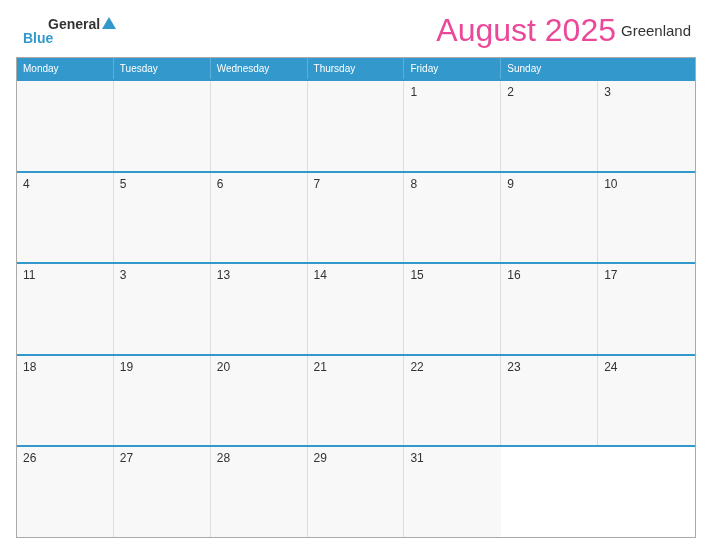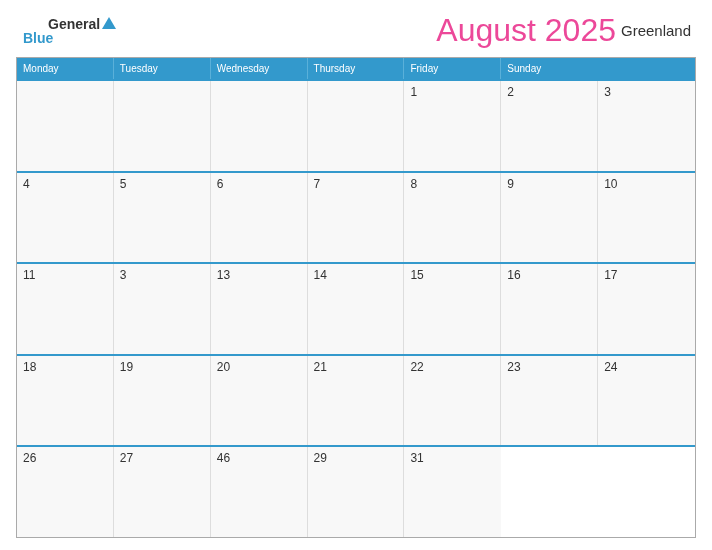--- a/index.html
+++ b/index.html
@@ -184,19 +184,19 @@
         <div class="cal-cell"><span class="day-num">20</span></div>
         <div class="cal-cell"><span class="day-num">21</span></div>
         <div class="cal-cell"><span class="day-num">22</span></div>
         <div class="cal-cell"><span class="day-num">23</span></div>
         <div class="cal-cell"><span class="day-num">24</span></div>
       </div>
 
       <div class="cal-week">
         <div class="cal-cell"><span class="day-num">26</span></div>
         <div class="cal-cell"><span class="day-num">27</span></div>
-        <div class="cal-cell"><span class="day-num">46</span></div>
+        <div class="cal-cell"><span class="day-num">28</span></div>
         <div class="cal-cell"><span class="day-num">29</span></div>
         <div class="cal-cell"><span class="day-num">31</span></div>
       </div>
     </div>
   </div>
 </div>
 
 </body></html>

